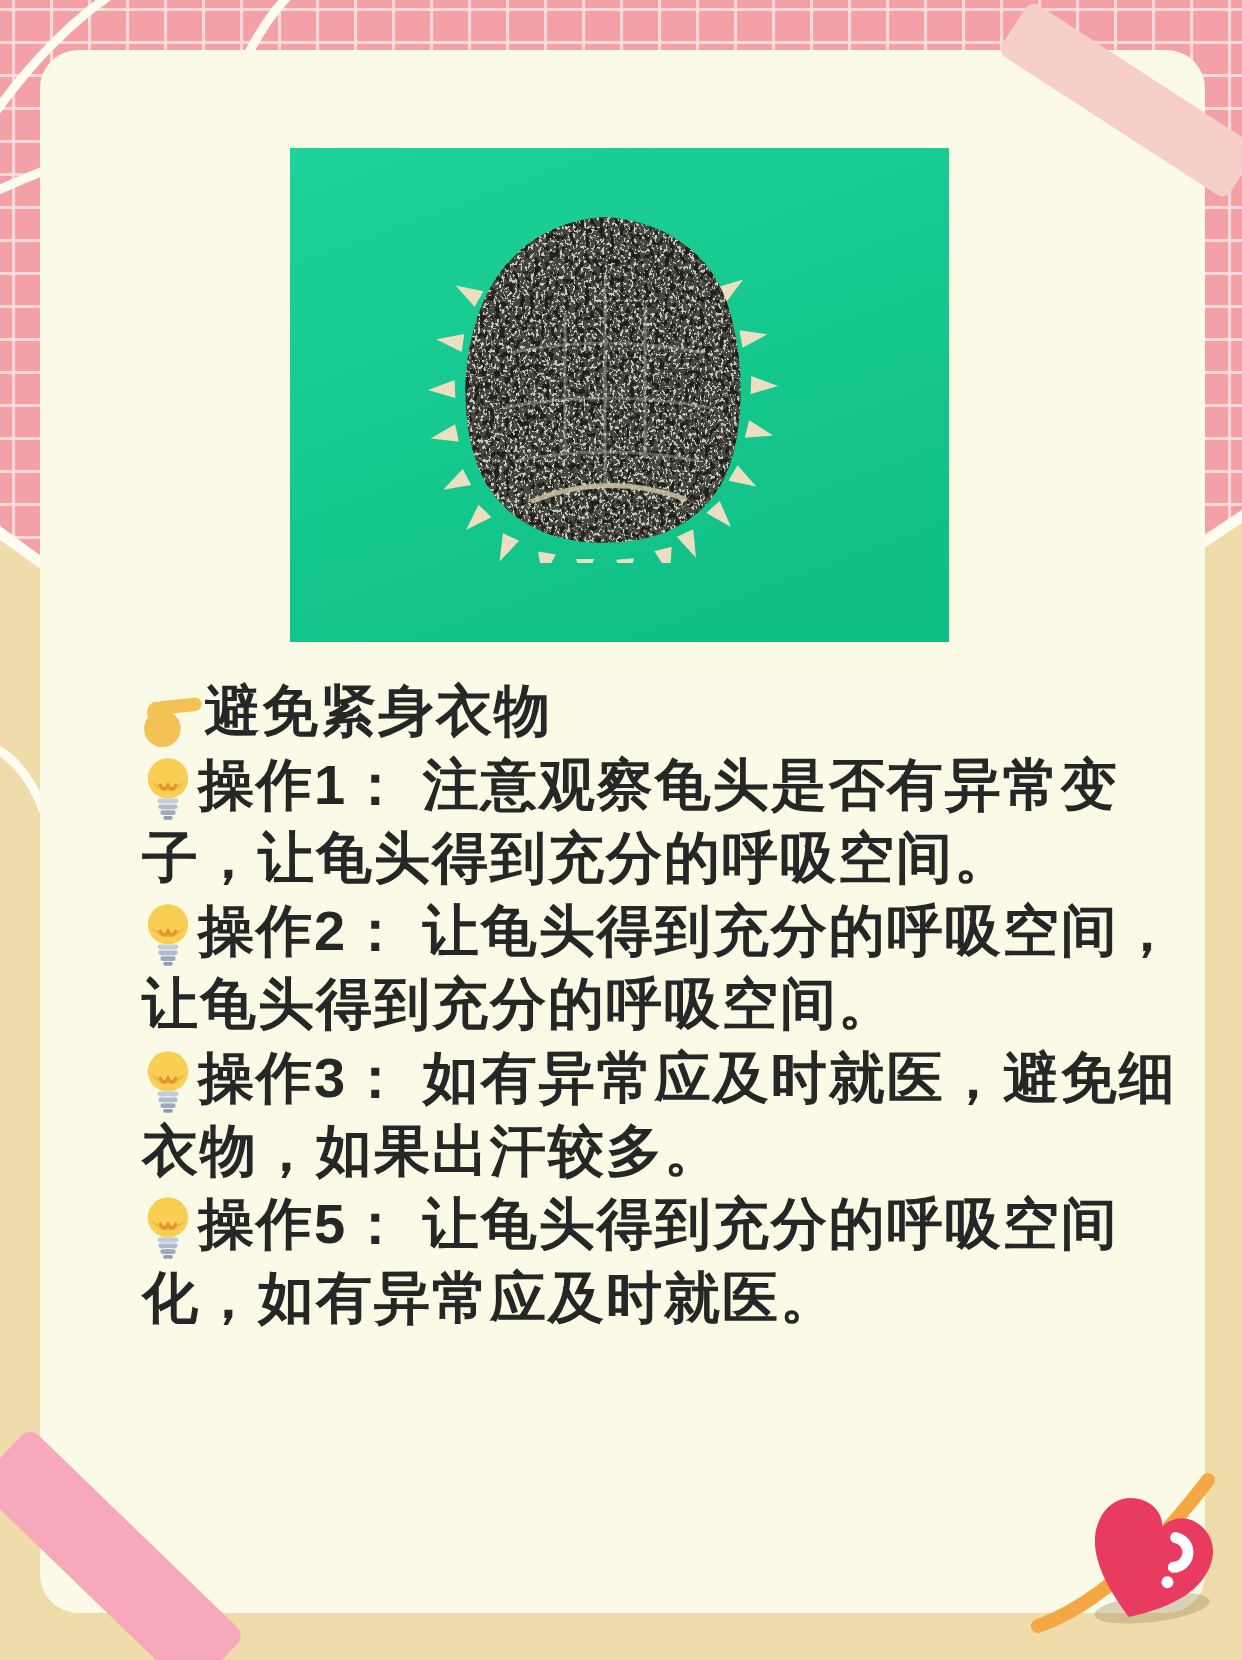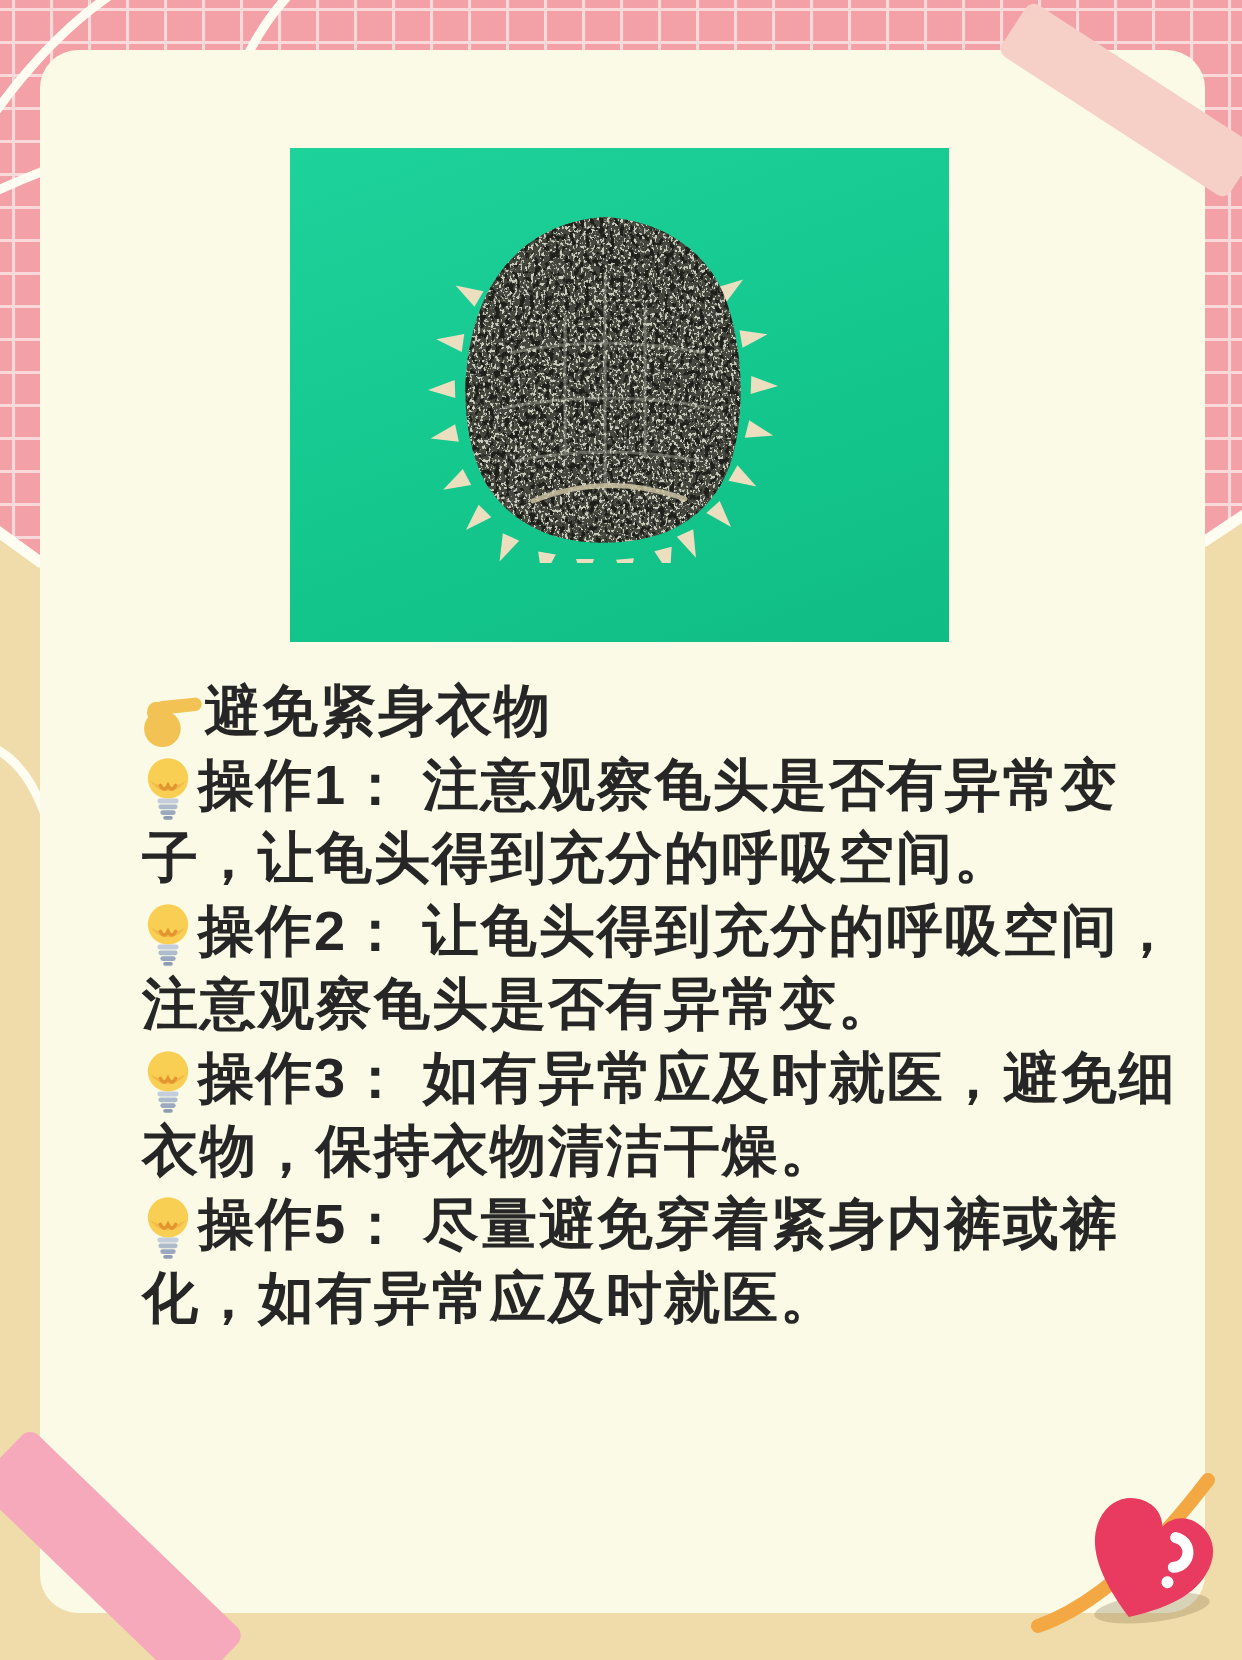--- a/index.html
+++ b/index.html
@@ -152,57 +152,57 @@
           <rect x="15" y="44" width="22" height="5" rx="2.5" fill="#C3CDDB"></rect>
           <rect x="16" y="50" width="20" height="5" rx="2.5" fill="#AEBBCD"></rect>
           <rect x="18" y="56" width="16" height="5" rx="2.5" fill="#9AA9BF"></rect>
           <rect x="21" y="62" width="10" height="4" rx="2" fill="#8E9DB4"></rect>
         </svg>
       </span>
       <span>操作2： 让龟头得到充分的呼吸空间，</span>
     </div>
 
     <div class="line">
-      <span>注意观察龟头是否有异常变。</span>
+      <span>让龟头得到充分的呼吸空间。</span>
     </div>
 
     <div class="line">
       <span class="ic bulb">
         <svg viewBox="0 0 52 68" width="50" height="66">
           <circle cx="26" cy="23" r="21" fill="#F8CE53"></circle>
           <path d="M8 26 a21 21 0 0 0 36 0 q-18 12 -36 0" fill="#F0B449" opacity="0.8"></path>
           <path d="M18 30 q4 8 8 0 q4 8 8 0" stroke="#E2952F" stroke-width="3.5" fill="none" stroke-linecap="round"></path>
           <rect x="15" y="44" width="22" height="5" rx="2.5" fill="#C3CDDB"></rect>
           <rect x="16" y="50" width="20" height="5" rx="2.5" fill="#AEBBCD"></rect>
           <rect x="18" y="56" width="16" height="5" rx="2.5" fill="#9AA9BF"></rect>
           <rect x="21" y="62" width="10" height="4" rx="2" fill="#8E9DB4"></rect>
         </svg>
       </span>
       <span>操作3： 如有异常应及时就医，避免细</span>
     </div>
 
 
 
     <div class="line">
-      <span>衣物，保持衣物清洁干燥。</span>
-    </div>
-
-    <div class="line">
-      <span class="ic bulb">
-        <svg viewBox="0 0 52 68" width="50" height="66">
-          <circle cx="26" cy="23" r="21" fill="#F8CE53"></circle>
-          <path d="M8 26 a21 21 0 0 0 36 0 q-18 12 -36 0" fill="#F0B449" opacity="0.8"></path>
-          <path d="M18 30 q4 8 8 0 q4 8 8 0" stroke="#E2952F" stroke-width="3.5" fill="none" stroke-linecap="round"></path>
-          <rect x="15" y="44" width="22" height="5" rx="2.5" fill="#C3CDDB"></rect>
-          <rect x="16" y="50" width="20" height="5" rx="2.5" fill="#AEBBCD"></rect>
-          <rect x="18" y="56" width="16" height="5" rx="2.5" fill="#9AA9BF"></rect>
-          <rect x="21" y="62" width="10" height="4" rx="2" fill="#8E9DB4"></rect>
-        </svg>
-      </span>
-      <span>操作5： 尽量避免穿着紧身内裤或裤</span>
+      <span>衣物，如果出汗较多。</span>
+    </div>
+
+    <div class="line">
+      <span class="ic bulb">
+        <svg viewBox="0 0 52 68" width="50" height="66">
+          <circle cx="26" cy="23" r="21" fill="#F8CE53"></circle>
+          <path d="M8 26 a21 21 0 0 0 36 0 q-18 12 -36 0" fill="#F0B449" opacity="0.8"></path>
+          <path d="M18 30 q4 8 8 0 q4 8 8 0" stroke="#E2952F" stroke-width="3.5" fill="none" stroke-linecap="round"></path>
+          <rect x="15" y="44" width="22" height="5" rx="2.5" fill="#C3CDDB"></rect>
+          <rect x="16" y="50" width="20" height="5" rx="2.5" fill="#AEBBCD"></rect>
+          <rect x="18" y="56" width="16" height="5" rx="2.5" fill="#9AA9BF"></rect>
+          <rect x="21" y="62" width="10" height="4" rx="2" fill="#8E9DB4"></rect>
+        </svg>
+      </span>
+      <span>操作5： 让龟头得到充分的呼吸空间</span>
     </div>
 
     <div class="line">
       <span>化，如有异常应及时就医。</span>
     </div>
 
   </div>
 
   <div class="tape tape-tr"></div>
   <div class="tape tape-bl"></div>

